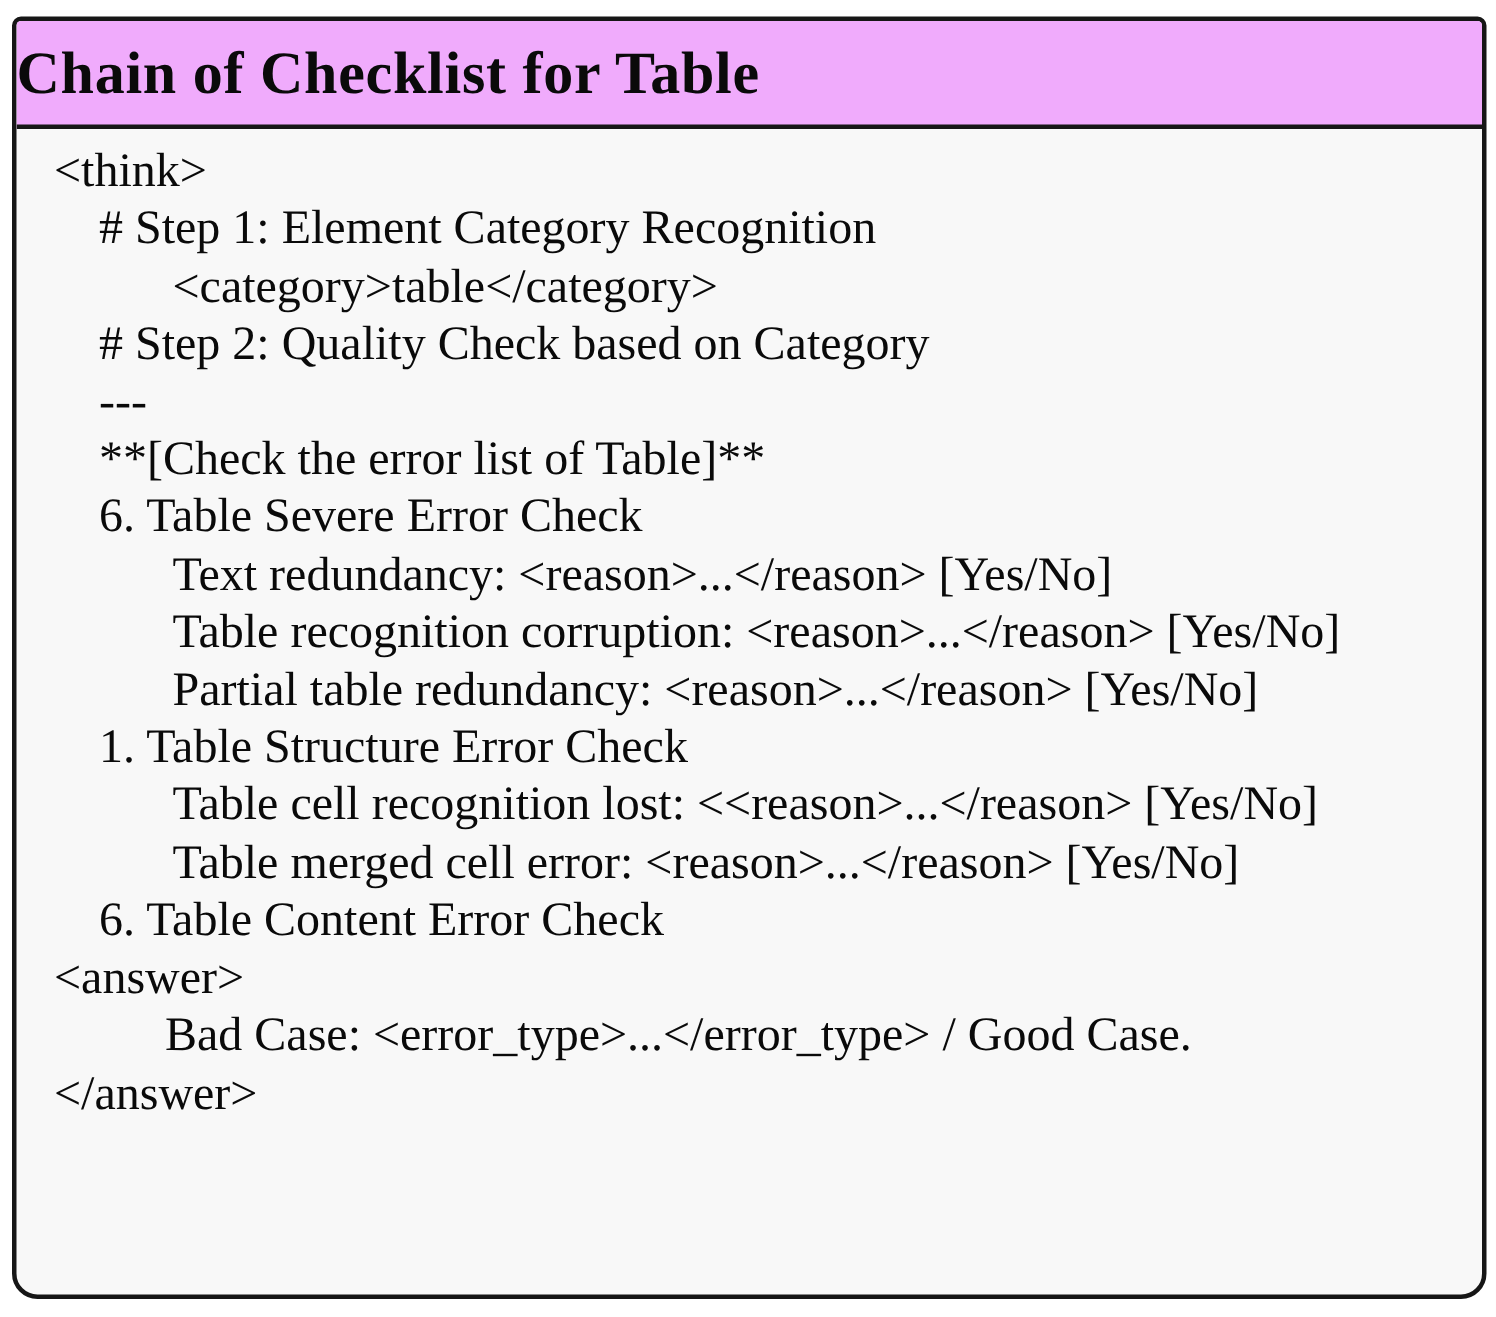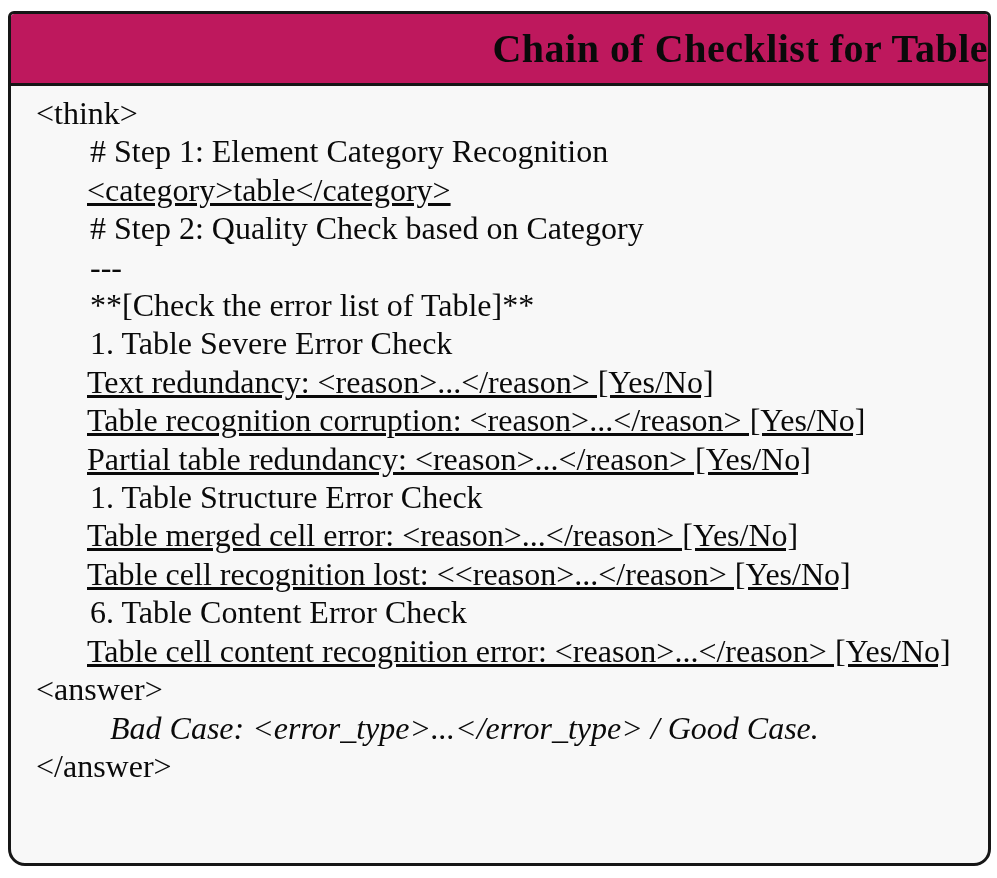--- a/index.html
+++ b/index.html
@@ -16,67 +16,66 @@
     top: 11px;
     width: 977px;
     height: 849px;
     border: 3px solid #161616;
     border-radius: 6px 6px 17px 17px;
     overflow: hidden;
     background: #f8f8f8;
   }
   .header {
     height: 69px;
-    background: #be185d;
+    background: #f0abfc;
     border-bottom: 3px solid #161616;
     display: flex;
     align-items: center;
-    justify-content: flex-end;
+    justify-content: flex-start;
   }
   .title {
     font-size: 40px;
     font-weight: bold;
     color: #0a0a0a;
     letter-spacing: 0.5px;
   }
   .body {
     padding-top: 8px;
     color: #0a0a0a;
   }
   .line {
     font-size: 32px;
     line-height: 38.4px;
     white-space: pre;
     color: #0a0a0a;
   }
   .indent-0 { padding-left: 25px; }
-  .indent-1 { padding-left: 79px; }
-  .indent-2 { padding-left: 76px; text-decoration: underline; }
-  .indent-3 { padding-left: 99px; font-style: italic; }
+  .indent-1 { padding-left: 55px; }
+  .indent-2 { padding-left: 104px; }
+  .indent-3 { padding-left: 99px; }
 </style>
 </head>
 <body>
 
 <div class="frame">
   <div class="header">
     <div class="title">Chain of Checklist for Table</div>
   </div>
   <div class="body">
       <div class="line indent-0">&lt;think&gt;</div>
       <div class="line indent-1"># Step 1: Element Category Recognition</div>
       <div class="line indent-2">&lt;category&gt;table&lt;/category&gt;</div>
       <div class="line indent-1"># Step 2: Quality Check based on Category</div>
       <div class="line indent-1">---</div>
       <div class="line indent-1">**[Check the error list of Table]**</div>
-      <div class="line indent-1">1. Table Severe Error Check</div>
+      <div class="line indent-1">6. Table Severe Error Check</div>
       <div class="line indent-2">Text redundancy: &lt;reason&gt;...&lt;/reason&gt; [Yes/No]</div>
       <div class="line indent-2">Table recognition corruption: &lt;reason&gt;...&lt;/reason&gt; [Yes/No]</div>
       <div class="line indent-2">Partial table redundancy: &lt;reason&gt;...&lt;/reason&gt; [Yes/No]</div>
       <div class="line indent-1">1. Table Structure Error Check</div>
+      <div class="line indent-2">Table cell recognition lost: &lt;&lt;reason&gt;...&lt;/reason&gt; [Yes/No]</div>
       <div class="line indent-2">Table merged cell error: &lt;reason&gt;...&lt;/reason&gt; [Yes/No]</div>
-      <div class="line indent-2">Table cell recognition lost: &lt;&lt;reason&gt;...&lt;/reason&gt; [Yes/No]</div>
       <div class="line indent-1">6. Table Content Error Check</div>
-      <div class="line indent-2">Table cell content recognition error: &lt;reason&gt;...&lt;/reason&gt; [Yes/No]</div>
       <div class="line indent-0">&lt;answer&gt;</div>
       <div class="line indent-3">Bad Case: &lt;error_type&gt;...&lt;/error_type&gt; / Good Case.</div>
       <div class="line indent-0">&lt;/answer&gt;</div>
     </div>
 </div>
 
 </body></html>

